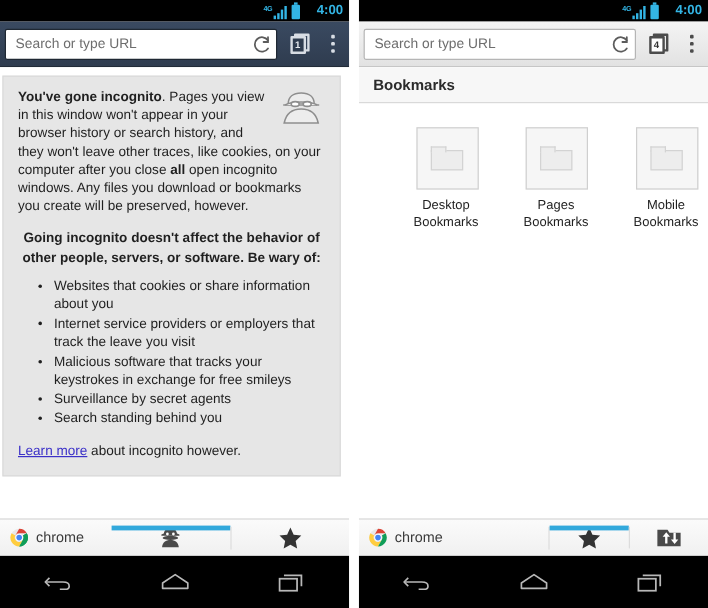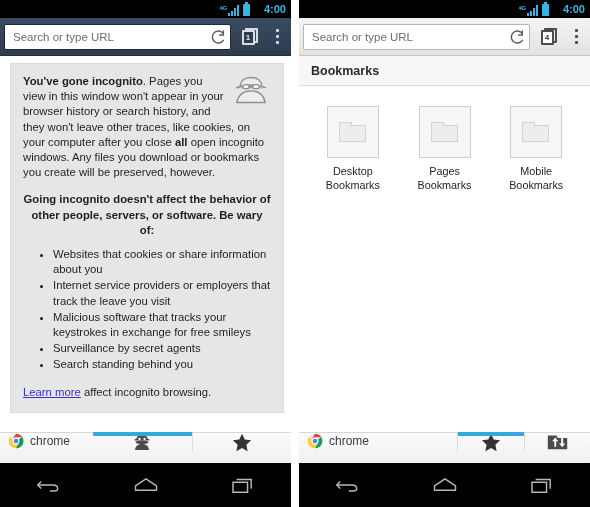--- a/index.html
+++ b/index.html
@@ -220,21 +220,21 @@
   
   .content {
     flex: 1;
     background: #ffffff;
     overflow: hidden;
     position: relative;
   }
 
   
   .incog-card {
-    margin: 7px 7px 0 10px;
+    margin: 7px 7px 0 2px;
     background: #e6e6e6;
     border: 1px solid #dadada;
     padding: 10px 12px 12px 12px;
     box-sizing: border-box;
     position: relative;
   }
   .incog-spy {
     float: right;
     width: 40px;
     height: 32px;
@@ -283,21 +283,21 @@
     color: #2b2b2b;
   }
   .bm-grid {
     display: flex;
     padding: 20px 8px 0 8px;
   }
   .bm-item {
     flex: 1;
     display: flex;
     flex-direction: column;
-    align-items: center;
+    align-items: flex-end;
   }
   .folder-tile {
     width: 52px;
     height: 52px;
     background: #f6f6f6;
     border: 1px solid #cfcfcf;
     display: flex;
     align-items: center;
     justify-content: center;
     box-sizing: border-box;
@@ -338,21 +338,21 @@
     text-align: center;
     max-width: 78px;
   }
 
   
   .chrome-bar {
     height: 30px;
     background: linear-gradient(#fbfbfb, #f0f0f0);
     border-top: 1px solid #d6d6d6;
     display: flex;
-    align-items: flex-start;
+    align-items: center;
     flex: none;
     position: relative;
   }
   .cb-brand {
     display: flex;
     align-items: center;
     gap: 6px;
     padding-left: 8px;
     flex: none;
     width: 93px;
@@ -473,21 +473,21 @@
         <p class="incog-para second"><b>Going incognito doesn't affect the behavior of other people, servers, or software. Be wary of:</b></p>
 
         <ul class="incog-list">
           <li>Websites that cookies or share information about you</li>
           <li>Internet service providers or employers that track the leave you visit</li>
           <li>Malicious software that tracks your keystrokes in exchange for free smileys</li>
           <li>Surveillance by secret agents</li>
           <li>Search standing behind you</li>
         </ul>
 
-        <p class="incog-foot"><a href="#" class="learn-link">Learn more</a><span> affect incognito browsing.</span></p>
+        <p class="incog-foot"><a href="#" class="learn-link">Learn more</a><span> about incognito however.</span></p>
       </div>
     </div>
 
     <div class="chrome-bar">
       <div class="cb-brand">
         <svg class="chrome-logo" viewBox="0 0 48 48">
           <circle cx="24" cy="24" r="22" fill="#e8e8e8"></circle>
           <path d="M24 2 A22 22 0 0 1 43.05 13 L24 13 A11 11 0 0 0 14.4 18.6 Z" fill="#db4437"></path>
           <path d="M43.05 13 A22 22 0 0 1 24 46 L33.6 29.4 A11 11 0 0 0 33.6 18.6 Z" fill="#0f9d58" transform="rotate(0 24 24)"></path>
           <path d="M24 46 A22 22 0 0 1 4.95 13 L14.4 18.6 A11 11 0 0 0 33.6 29.4 Z" fill="#ffcd40"></path>

